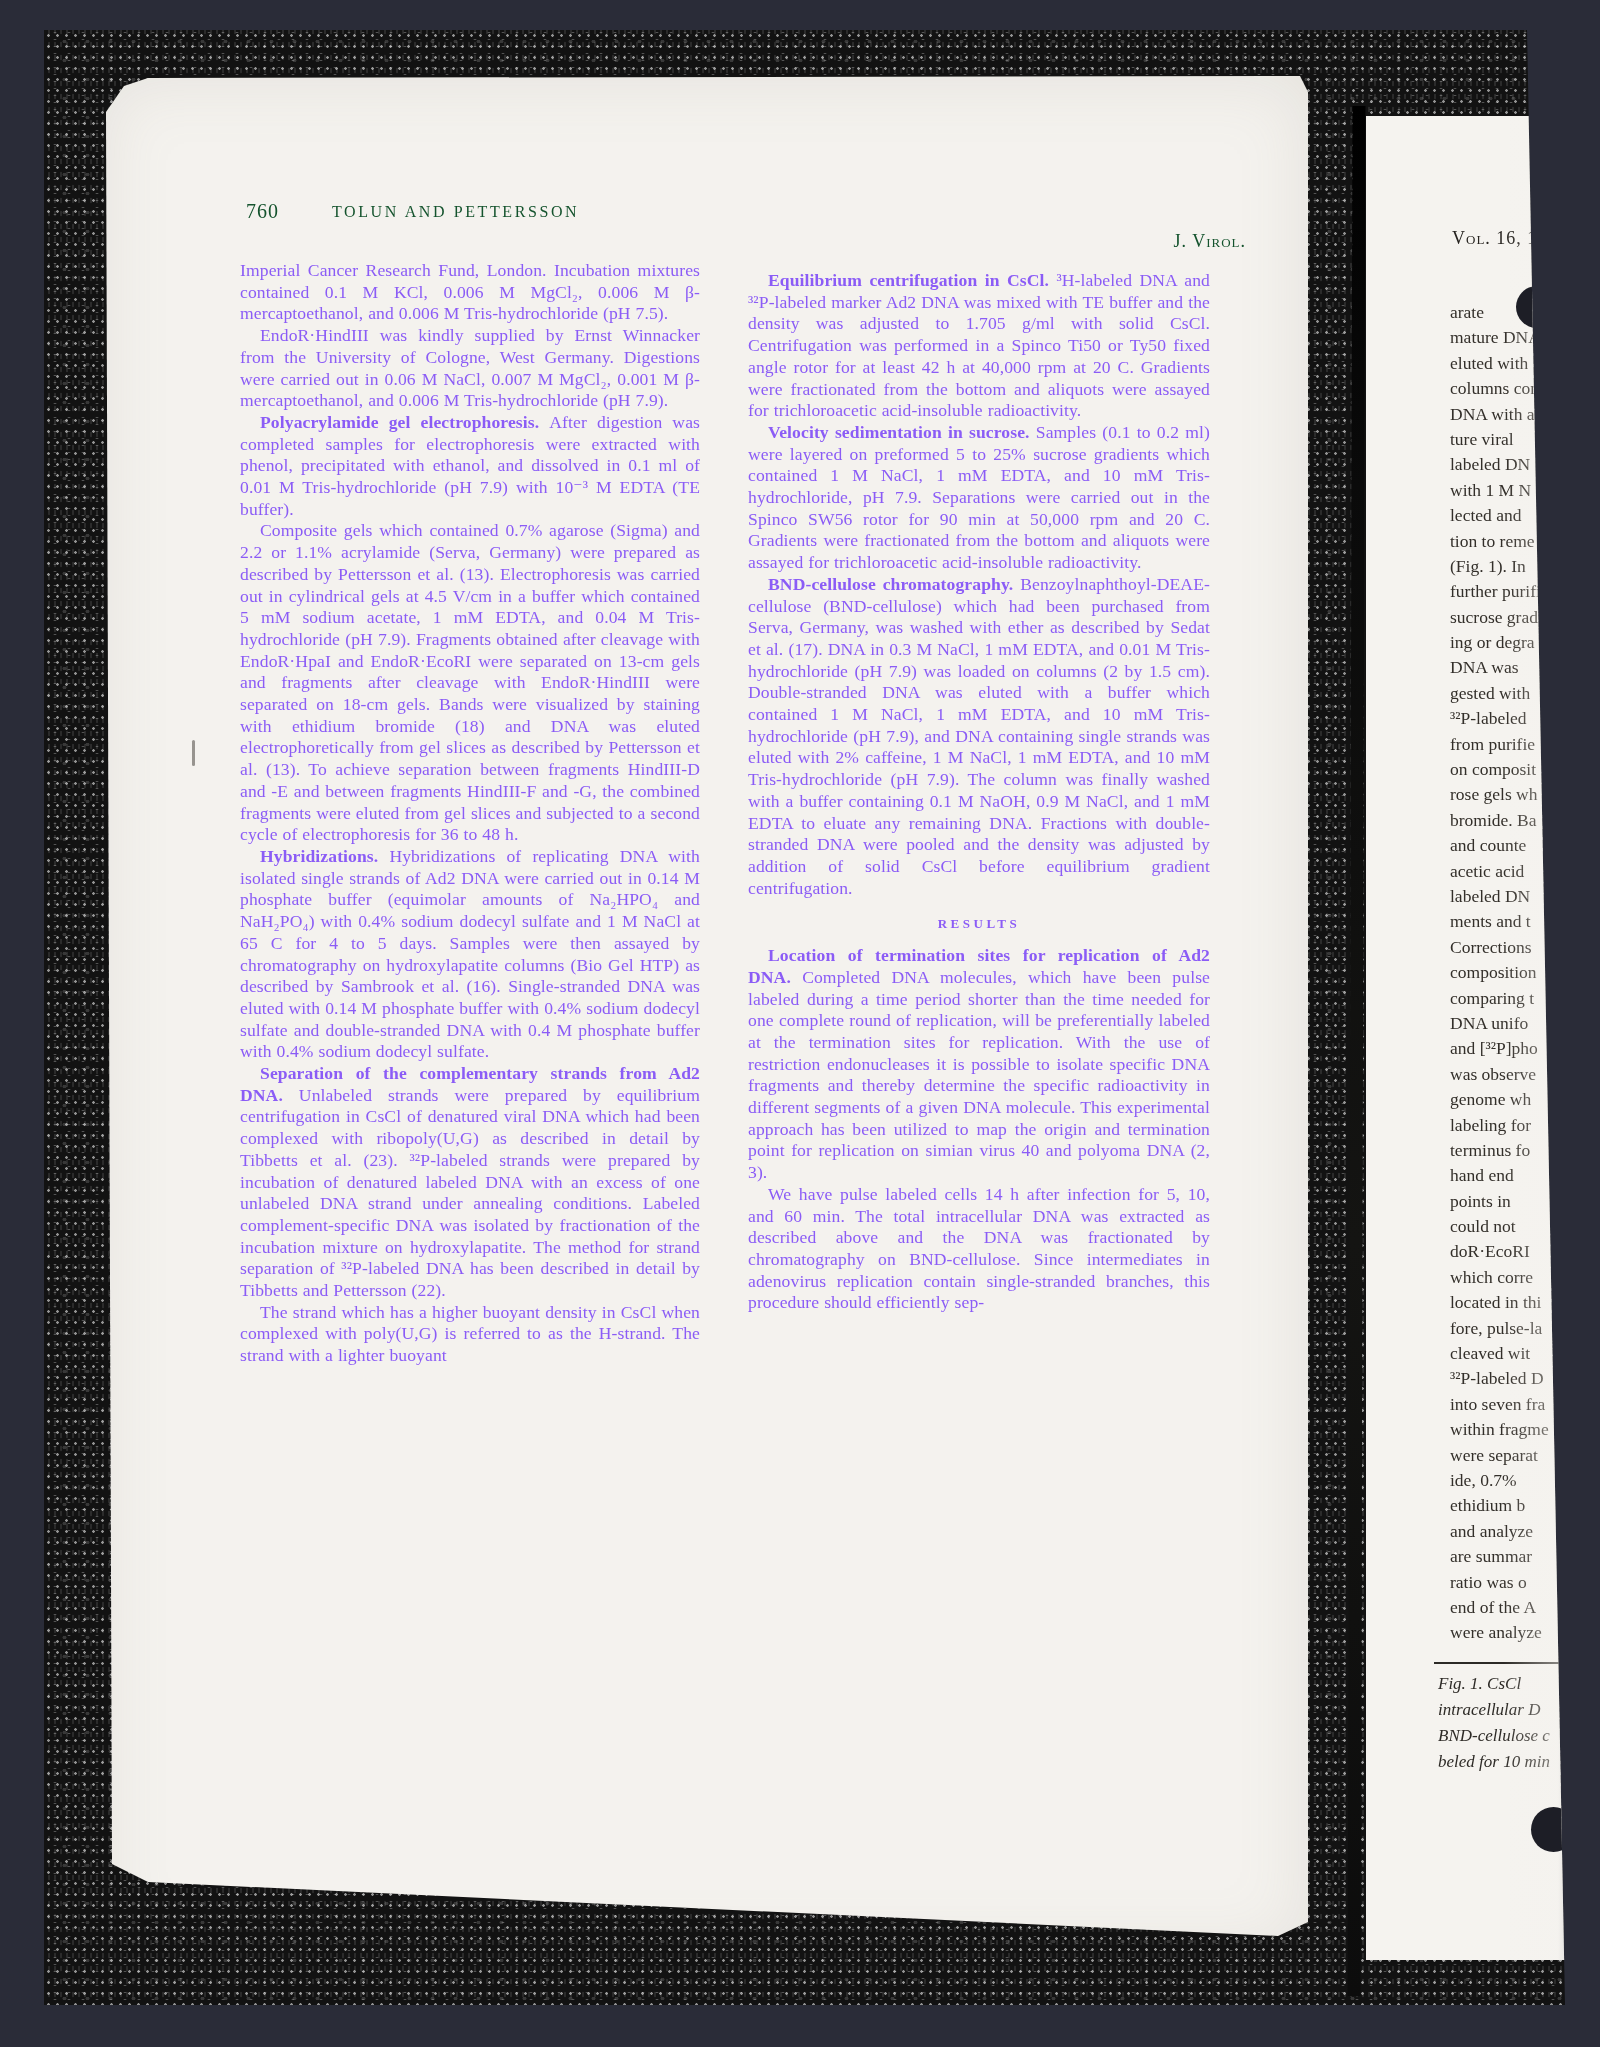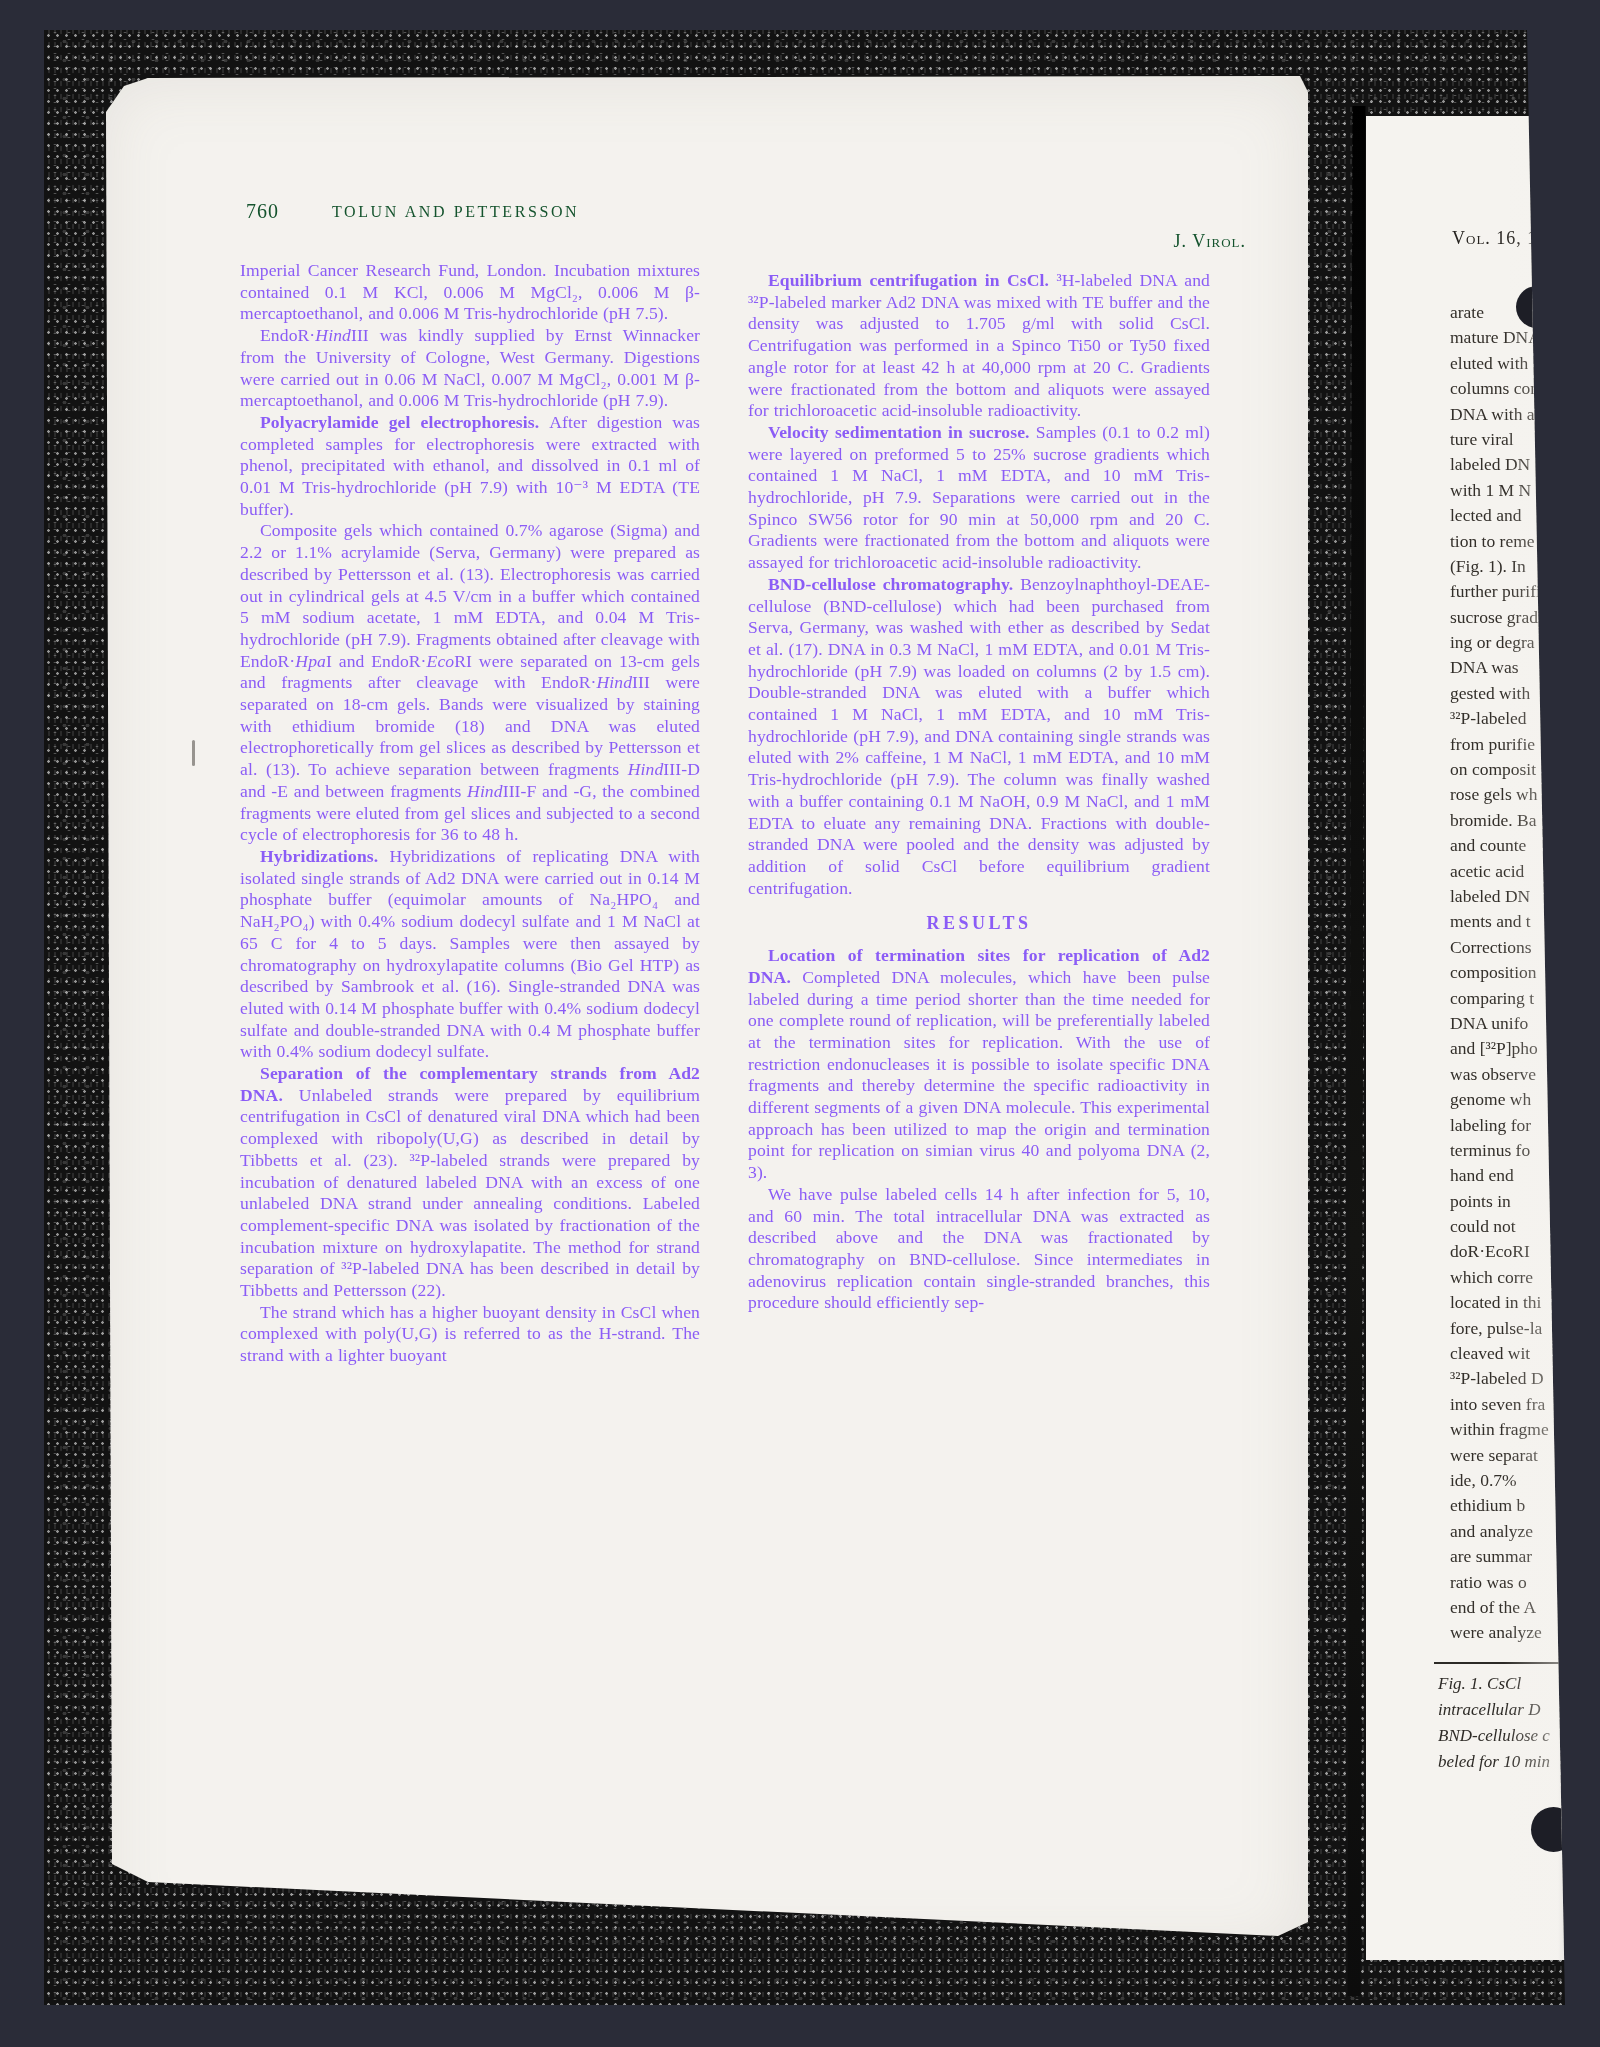--- a/index.html
+++ b/index.html
@@ -36,22 +36,22 @@
   .page-number{position:absolute;left:140px;top:0;font-size:20px;letter-spacing:1px;}
   .running-title{position:absolute;left:226px;top:3px;font-size:16px;letter-spacing:2.6px;}
   .journal-abbrev{position:absolute;left:950px;top:2px;width:190px;text-align:right;font-variant:small-caps;font-size:18px;letter-spacing:1px;margin-top:29px;}
 
   .col{position:absolute;color:#8b5cf6;font-size:17.6px;line-height:21.7px;letter-spacing:.1px;word-spacing:.4px;}
   .col-left{left:140px;top:184px;width:460px;}
   .col-right{left:648px;top:194px;width:462px;}
   .para{margin:0;text-align:justify;}
   .para.indent{text-indent:20px;}
   .seg-b{font-weight:700;}
-  .seg-i{font-style:italic;}
-  .results-heading{text-align:center;font-weight:700;font-size:18px;letter-spacing:3.5px;margin:14px 0 10px 0;}
+  .seg-i{}
+  .results-heading{text-align:center;font-weight:700;font-size:13px;letter-spacing:3.5px;margin:14px 0 10px 0;}
 
   .stray-mark{position:absolute;left:92px;top:664px;width:3px;height:26px;background:#4a4741;opacity:.55;border-radius:2px;}
 
   
   .gutter-line{
     position:absolute;left:1306px;top:76px;width:13px;height:1890px;
     background:linear-gradient(to bottom,#000 0%,#0a0a0a 20%,#141412 60%,#0c0c0c 100%);
     transform:rotate(.15deg);
   }
 

